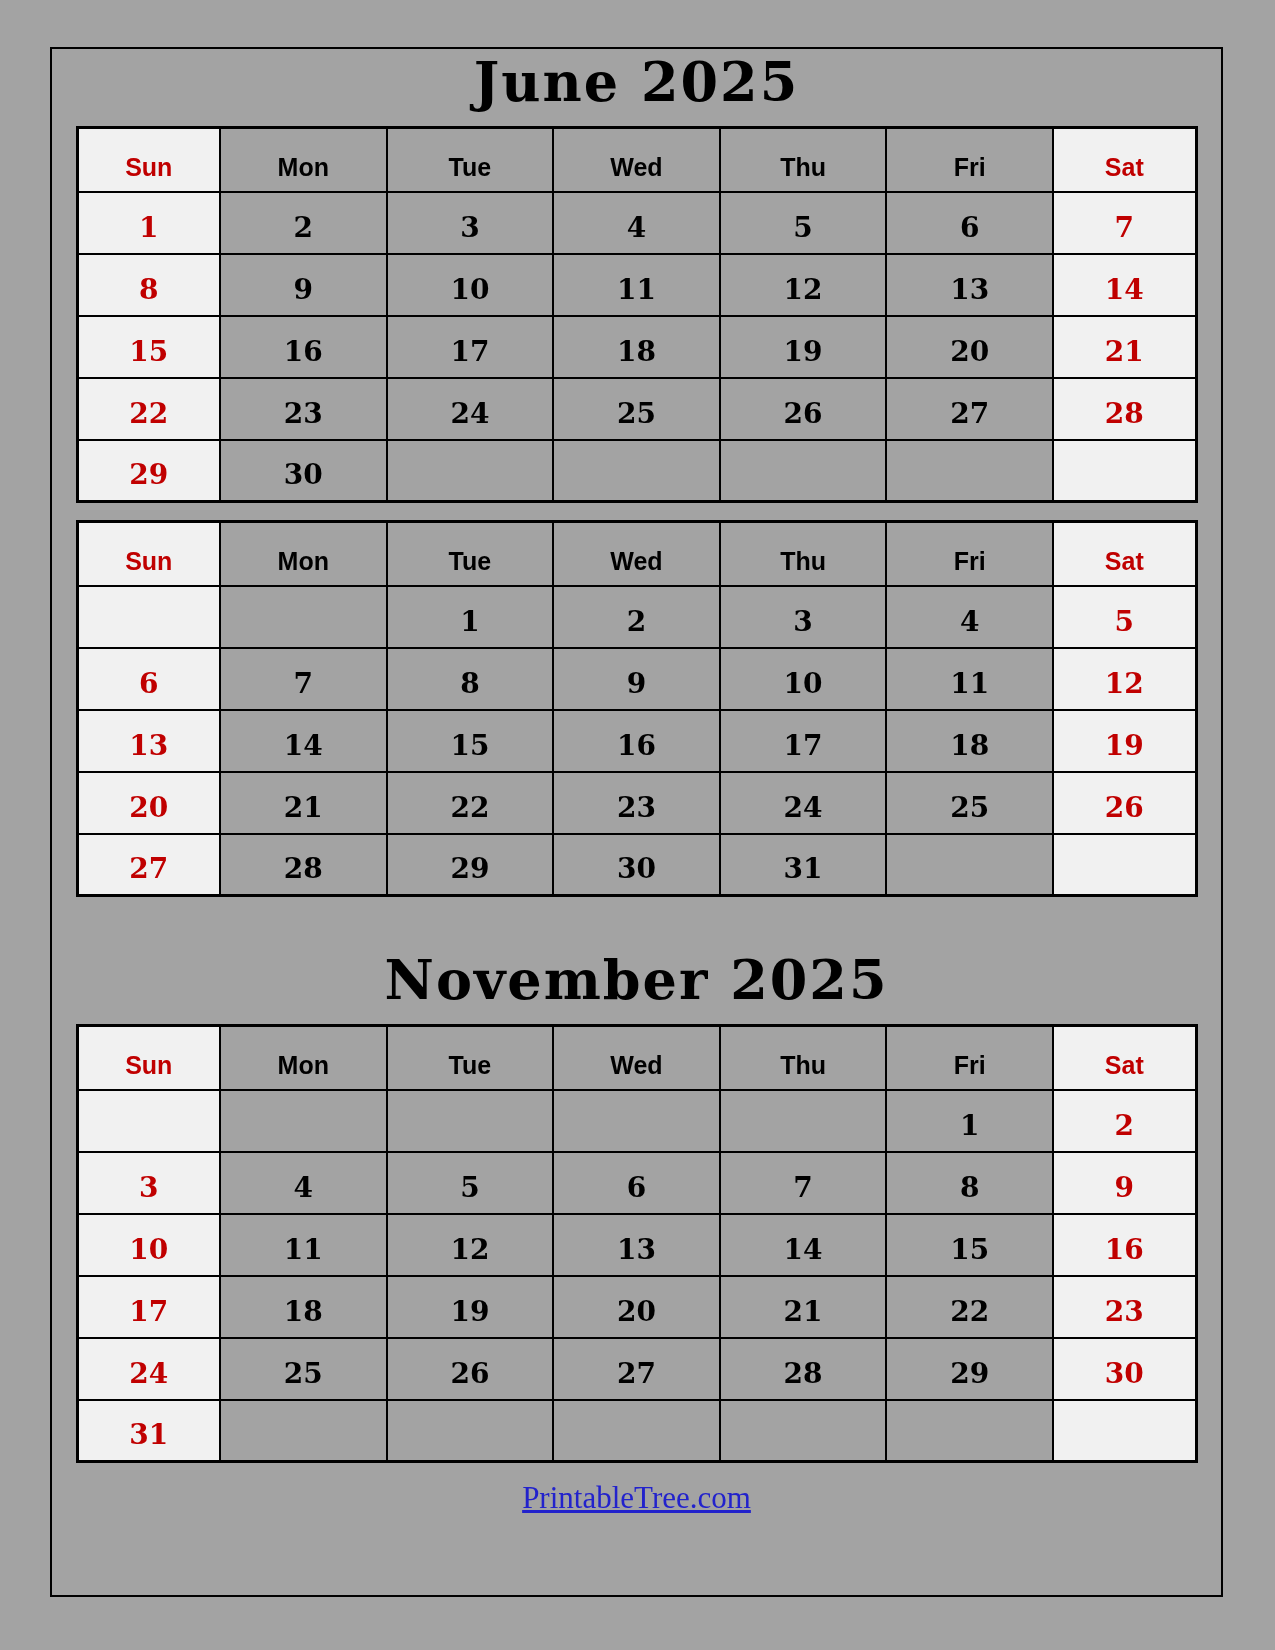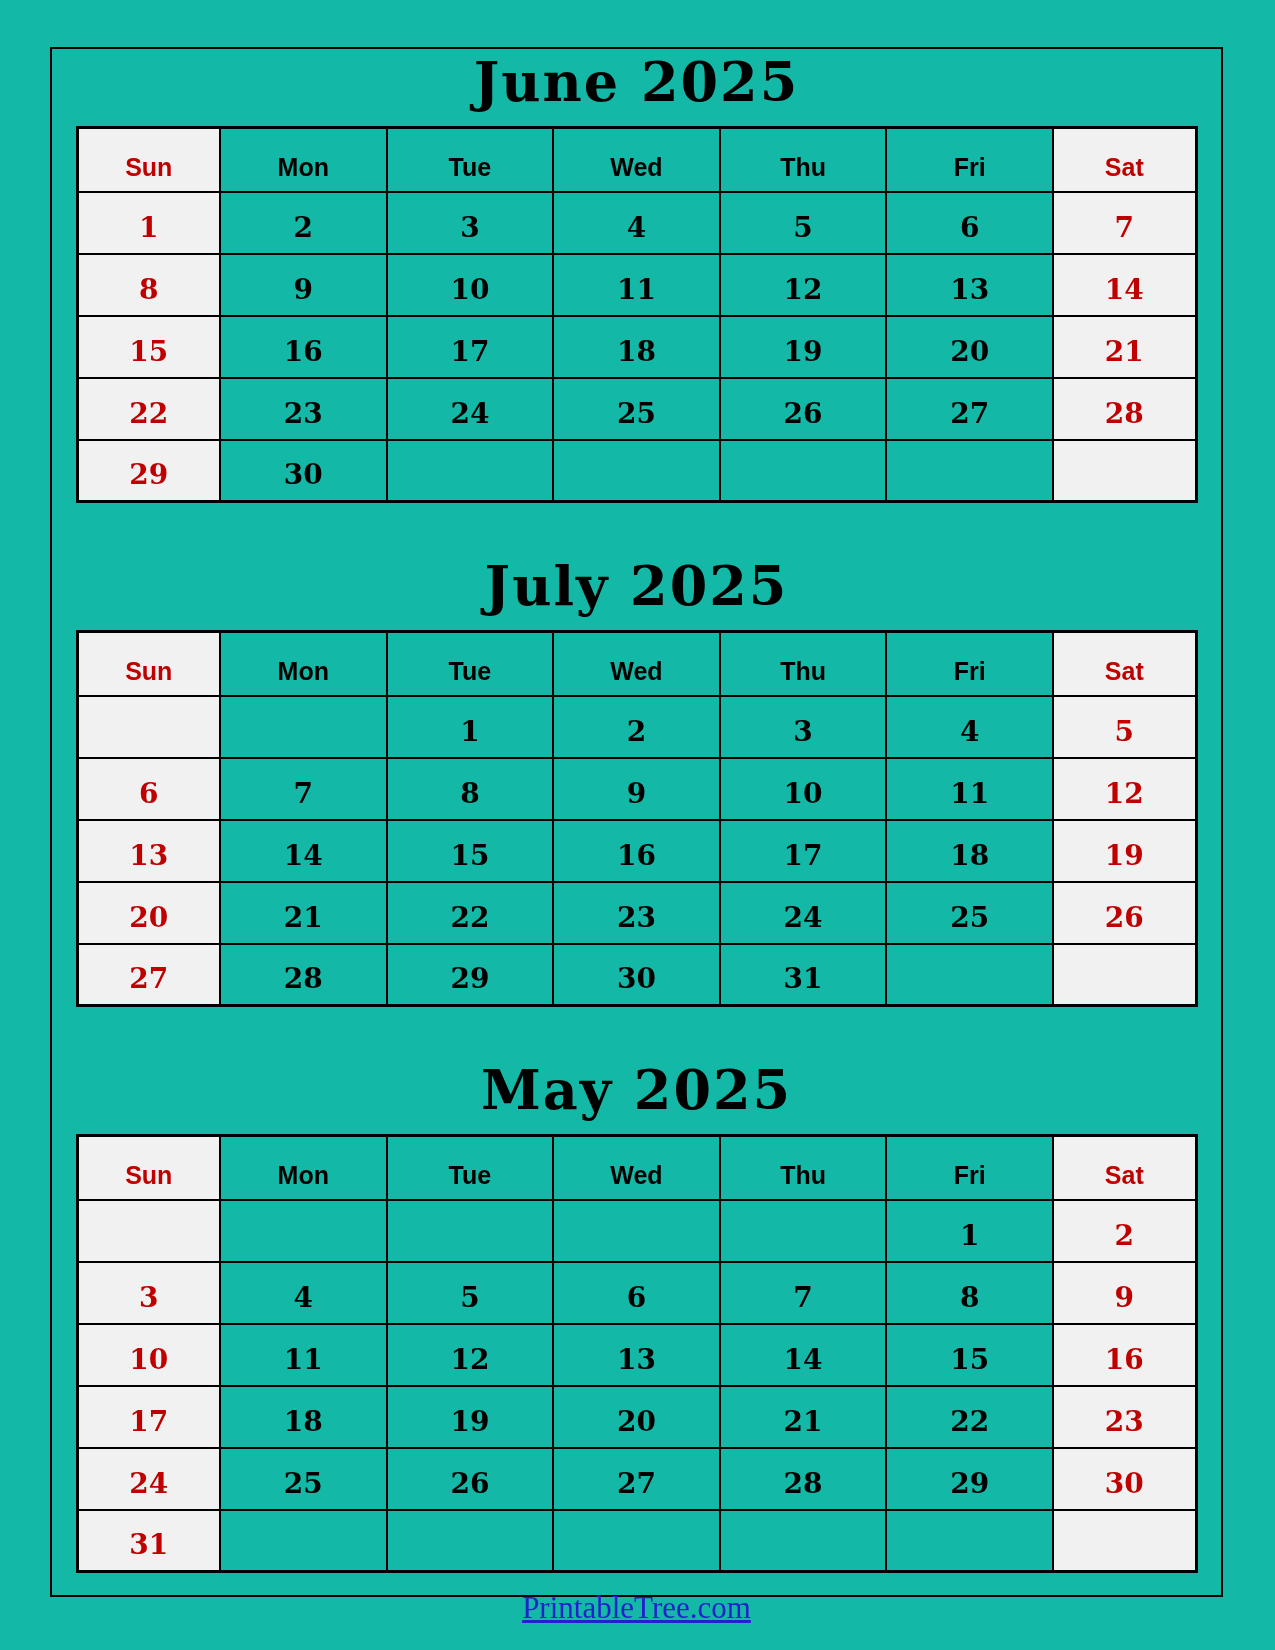--- a/index.html
+++ b/index.html
@@ -7,21 +7,21 @@
     --weekend-bg:#F1F1F1;
     --border:#000000;
     --link:#2222CC;
     --ink:#000000;
   }
   *{margin:0;padding:0;box-sizing:border-box;}
   html,body{background:#ffffff;}
   .page{
     position:relative;
     width:1275px;height:1650px;
-    background:#14b8a6;
+    background:#a3a3a3;
     font-family:"Liberation Sans",sans-serif;
     overflow:hidden;
   }
   .frame{
     position:absolute;
     left:50px;top:47px;
     width:1173px;height:1550px;
     border:2px solid var(--border);
   }
   .month-title{
@@ -154,21 +154,20 @@
                 <td></td>
                 <td></td>
                 <td></td>
                 <td></td>
                 <td class="we"></td>
               </tr>
             </tbody>
           </table>
         </section>
         <section class="month">
-          <h1 class="month-title">July 2025</h1>
           <table class="calendar">
             <colgroup>
               <col class="wkend">
               <col>
               <col>
               <col>
               <col>
               <col>
               <col class="wkend">
             </colgroup>
@@ -226,21 +225,21 @@
                 <td>29</td>
                 <td>30</td>
                 <td>31</td>
                 <td></td>
                 <td class="we"></td>
               </tr>
             </tbody>
           </table>
         </section>
         <section class="month">
-          <h1 class="month-title">May 2025</h1>
+          <h1 class="month-title">November 2025</h1>
           <table class="calendar">
             <colgroup>
               <col class="wkend">
               <col>
               <col>
               <col>
               <col>
               <col>
               <col class="wkend">
             </colgroup>

